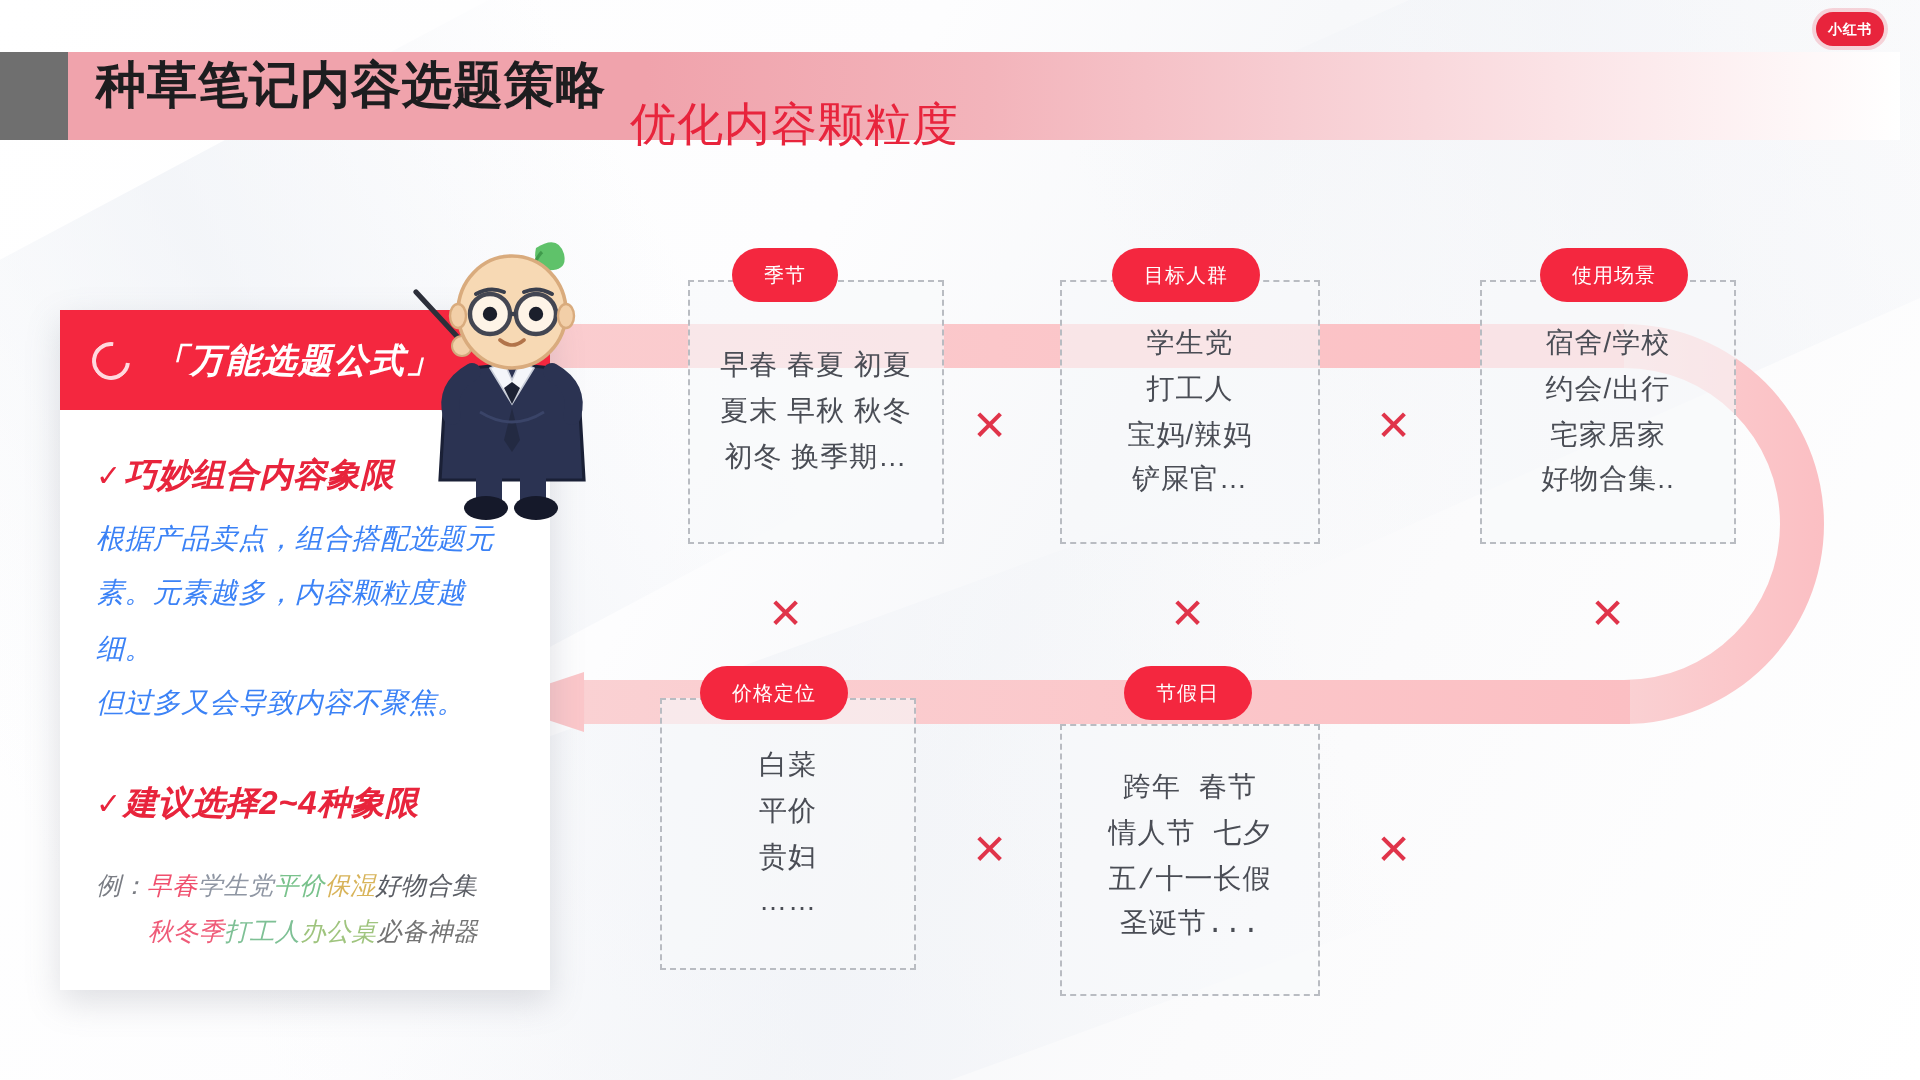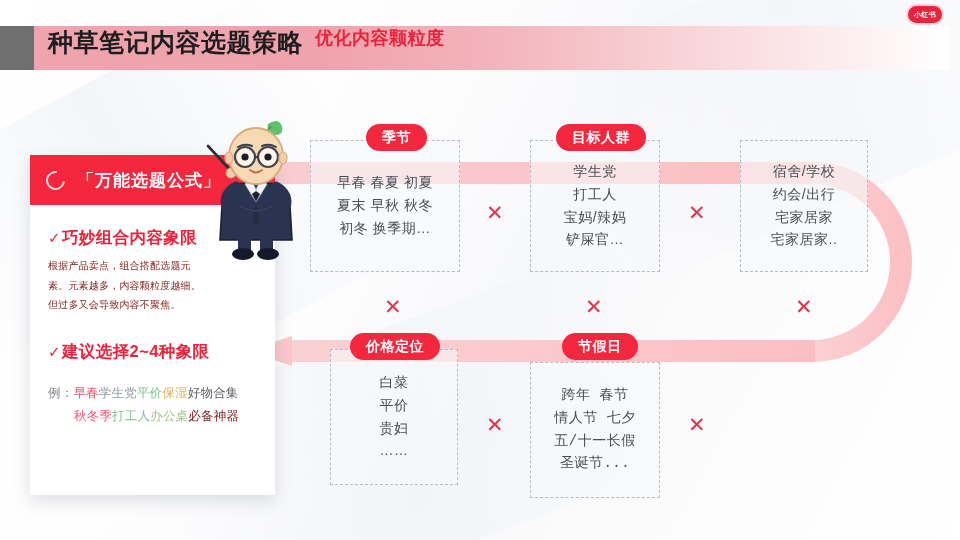--- a/index.html
+++ b/index.html
@@ -52,22 +52,22 @@
     left: 48px; top: 26px;
     height: 44px;
     display: flex; align-items: flex-start;
     white-space: nowrap;
   }
   #header-text .t-main {
     font-size: 25px; font-weight: 700; color: #1d1d1f;
     letter-spacing: .5px;
   }
   #header-text .t-sub {
-    font-size: 18px; font-weight: 700; color: #e8243c;
-    margin-left: 12px; letter-spacing: .5px;
+    font-size: 23px; font-weight: 400; color: #e8243c;
+    margin-left: 12px; letter-spacing: .5px; margin-top: 21px;
   }
 
   
   #brand-logo {
     position: absolute;
     right: 18px; top: 6px;
     width: 34px; height: 17px;
     border-radius: 9px;
     background: #e8243c;
     display: flex; align-items: center; justify-content: center;
@@ -85,21 +85,21 @@
   }
 
   
   .pill {
     position: absolute;
     height: 27px;
     padding: 0 16px;
     border-radius: 14px;
     background: #f4273f;
     color: #ffffff;
-    font-size: 14px; font-weight: 700;
+    font-size: 10px; font-weight: 400;
     display: flex; align-items: center; justify-content: center;
     white-space: nowrap;
     letter-spacing: .5px;
     z-index: 5;
   }
   .cell {
     position: absolute;
     border: 1.4px dashed #b9bcc2;
     background: rgba(247,248,250,.62);
     display: flex; flex-direction: column;
@@ -126,20 +126,21 @@
 
   
   #info-card {
     position: absolute;
     left: 30px; top: 155px;
     width: 245px; height: 340px;
     background: #ffffff;
     box-shadow: 0 6px 16px rgba(110,115,128,.22);
     z-index: 10;
     overflow: hidden;
+    font-style: italic;
   }
   #card-header {
     height: 50px;
     background: #f4273f;
     display: flex; align-items: center;
     padding-left: 16px;
     gap: 12px;
   }
   #card-header .ring {
     width: 19px; height: 19px;
@@ -157,22 +158,22 @@
   #card-body { padding: 22px 18px 0 18px; }
   .card-h {
     font-size: 16.5px; font-weight: 700;
     color: #e8243c;
     letter-spacing: .4px;
     margin-bottom: 7px;
     display: flex; align-items: baseline;
   }
   .card-h .tick { font-size: 15px; margin-right: 1px; }
   .card-p {
-    font-size: 10px;
-    color: #7f1d1d;
+    font-size: 14px;
+    color: #3b82f6;
     line-height: 1.95;
     letter-spacing: .2px;
   }
   #card-h2 { margin-top: 26px; }
   .example {
     font-size: 12.5px;
     color: #65686f;
     line-height: 1.85;
     letter-spacing: .2px;
     margin-top: 19px;
@@ -222,43 +223,44 @@
              A 78 78 0 0 0 812 94
              Z" fill="url(#ribGrad)"></path>
 
     <rect x="290" y="250" width="525" height="22" fill="url(#ribGrad)"></rect>
 
     <path d="M 292 246 L 292 276 L 247 261 Z" fill="#fbc7ca"></path>
     <path d="M 254 252 L 254 270 L 292 270 L 292 252 Z" fill="#fbc7ca"></path>
   </svg>
 
   <div class="pill" style="left:366px; top:124px;">季节</div>
-  <div class="cell" style="left:310px; top:140px; width:150px; height:132px;align-items:center;">
+  <div class="cell" style="left:344px; top:140px; width:128px; height:132px;align-items:center;">
     <span class="line">早春 春夏 初夏</span>
     <span class="line">夏末 早秋 秋冬</span>
     <span class="line">初冬 换季期…</span>
   </div>
 
   <span class="xmark" style="left:486px; top:203px;">✕</span>
 
   <div class="pill" style="left:556px; top:124px;">目标人群</div>
   <div class="cell" style="left:530px; top:140px; width:130px; height:132px;">
     <span class="line">学生党</span>
     <span class="line">打工人</span>
     <span class="line">宝妈/辣妈</span>
     <span class="line">铲屎官…</span>
   </div>
 
   <span class="xmark" style="left:688px; top:203px;">✕</span>
 
+  <div class="pill" style="left:770px; top:124px;">使用场景</div>
   <div class="cell" style="left:740px; top:140px; width:128px; height:132px;">
     <span class="line">宿舍/学校</span>
     <span class="line">约会/出行</span>
     <span class="line">宅家居家</span>
-    <span class="line">宅家居家..</span>
+    <span class="line">好物合集..</span>
   </div>
 
   <span class="xmark" style="left:384px; top:297px;">✕</span>
   <span class="xmark" style="left:585px; top:297px;">✕</span>
   <span class="xmark" style="left:795px; top:297px;">✕</span>
 
   <div class="pill" style="left:350px; top:333px;">价格定位</div>
   <div class="cell" style="left:330px; top:349px; width:128px; height:136px;">
     <span class="line">白菜</span>
     <span class="line">平价</span>
@@ -299,21 +301,21 @@
       <div class="card-h" id="card-h2">
         <span class="tick">✓</span>
         <span>建议选择2~4种象限</span>
       </div>
 
       <div class="example">
         <div>
           <span class="ex-label">例：</span><span id="ex1"><span style="color: rgb(240, 80, 110);">早春</span><span style="color: rgb(143, 150, 163);">学生党</span><span style="color: rgb(121, 194, 140);">平价</span><span style="color: rgb(216, 180, 90);">保湿</span><span style="color: rgb(90, 93, 100);">好物合集</span></span>
         </div>
         <div>
-          <span class="indent"></span><span id="ex2"><span style="color: rgb(239, 91, 120);">秋冬季</span><span style="color: rgb(126, 192, 149);">打工人</span><span style="color: rgb(159, 196, 126);">办公桌</span><span style="color: #7f1d1d;">必备神器</span></span>
+          <span class="indent"></span><span id="ex2"><span style="color: rgb(239, 91, 120);">秋冬季</span><span style="color: rgb(126, 192, 149);">打工人</span><span style="color: rgb(159, 196, 126);">办公桌</span><span style="color: #737373;">必备神器</span></span>
         </div>
       </div>
 
     </div>
   </div>
 
   <svg id="mascot" viewBox="0 0 118 145">
 
     <line x1="12" y1="28" x2="36" y2="54" stroke="#2c2f3a" stroke-width="2.6" stroke-linecap="round"></line>
 

